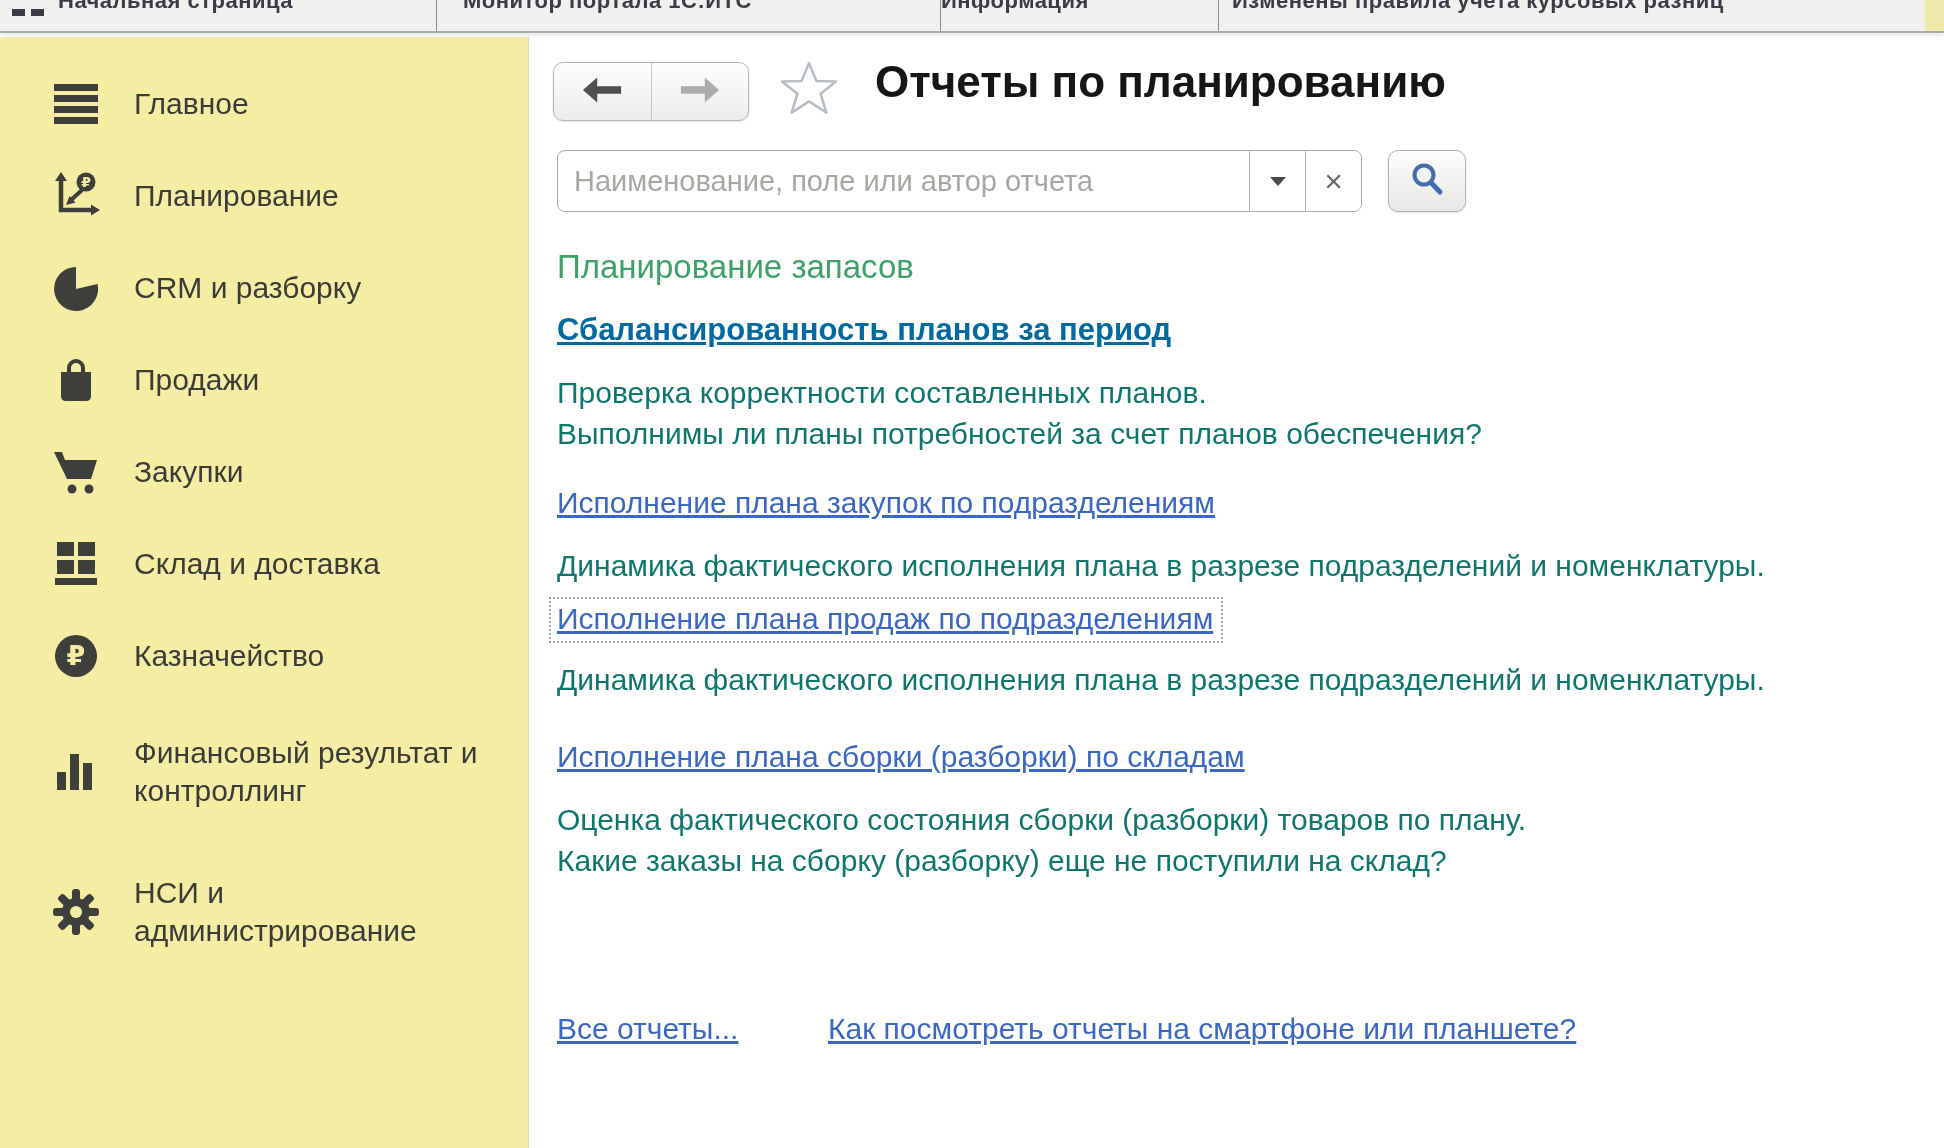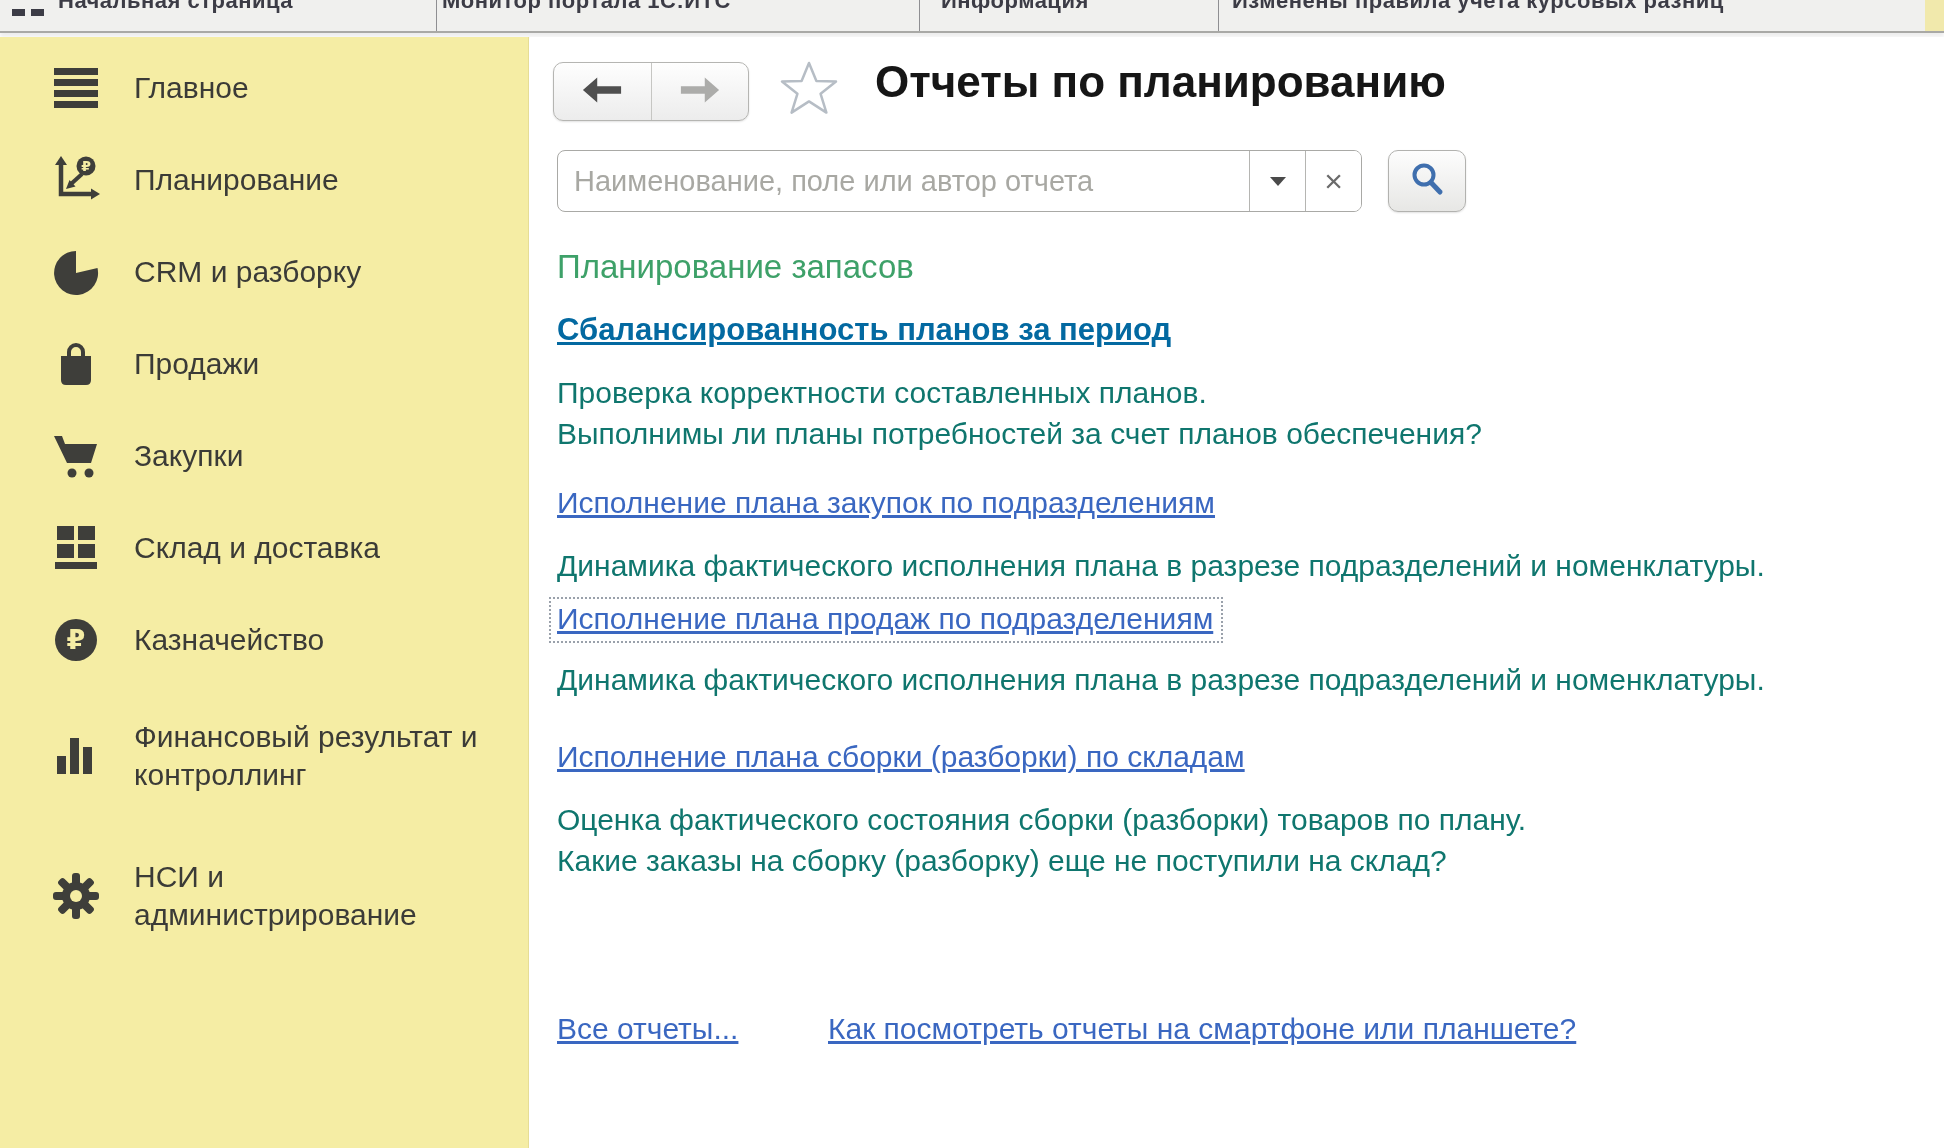--- a/index.html
+++ b/index.html
@@ -7,30 +7,30 @@
         font-family:"Liberation Sans",sans-serif;}
 
   
   .tabbar{position:absolute;left:0;top:0;width:1944px;height:31px;background:#f0f0ee;
           border-bottom:2px solid #a9a9a6;box-shadow:0 4px 4px rgba(0,0,0,.07);}
   .tab{position:absolute;top:0;height:31px;overflow:hidden;border-right:1px solid #8f8f92;cursor:default;}
   .tab .clip{position:absolute;top:-12px;left:14px;white-space:nowrap;
              font-size:22px;color:#3c3c46;font-weight:bold;letter-spacing:.5px;}
   .tab1{left:0;width:436px;}
   .tab1 .clip{left:58px;}
-  .tab2{left:428px;width:491px;}
+  .tab2{left:449px;width:491px;}
   .tab3{left:927px;width:291px;}
   .tab4{left:1218px;width:707px;}
   .tab-frag{position:absolute;left:1925px;top:0;width:19px;height:31px;background:#f1e9ac;}
   .tab1 .frag{position:absolute;left:12px;top:2px;width:40px;height:8px;}
   .tab1 .frag i{display:inline-block;width:13px;height:7px;background:#3c3c46;margin-right:6px;}
 
   
   .sidebar{position:absolute;left:0;top:37px;width:529px;height:1111px;background:#f5eda4;
-           border-right:1px solid #e6dd95;padding-top:5px;box-sizing:border-box;}
+           border-right:1px solid #e6dd95;padding-top:21px;box-sizing:border-box;}
   .side-item{display:flex;align-items:center;height:92px;padding-left:50px;cursor:pointer;}
   .side-item.two{height:140px;}
   .side-icon{width:52px;height:48px;flex:0 0 52px;margin-right:32px;display:flex;
              align-items:center;justify-content:center;}
   .side-label{font-size:30px;line-height:38px;color:#3b3b37;white-space:pre-line;}
 
   
   .main{position:absolute;left:530px;top:37px;right:0;bottom:0;background:#fff;}
 
   .navgroup{position:absolute;left:23px;top:25px;width:194px;height:57px;display:flex;

